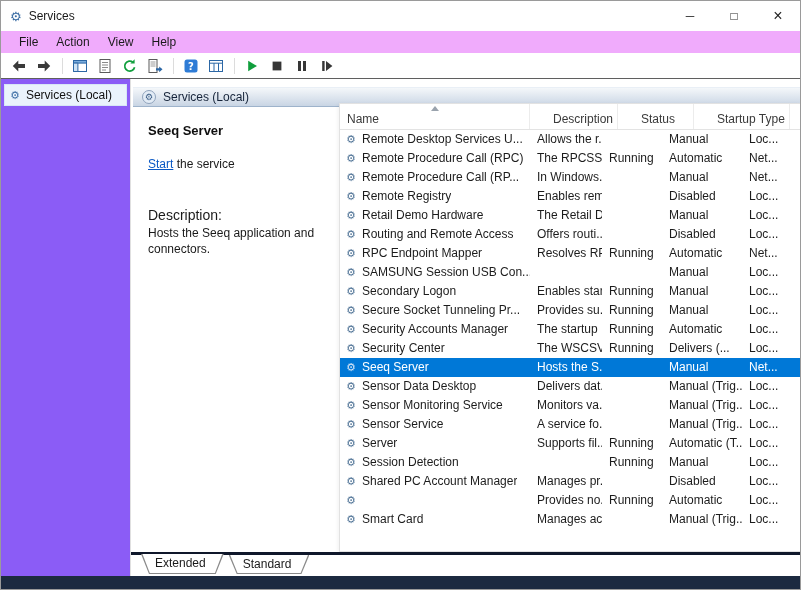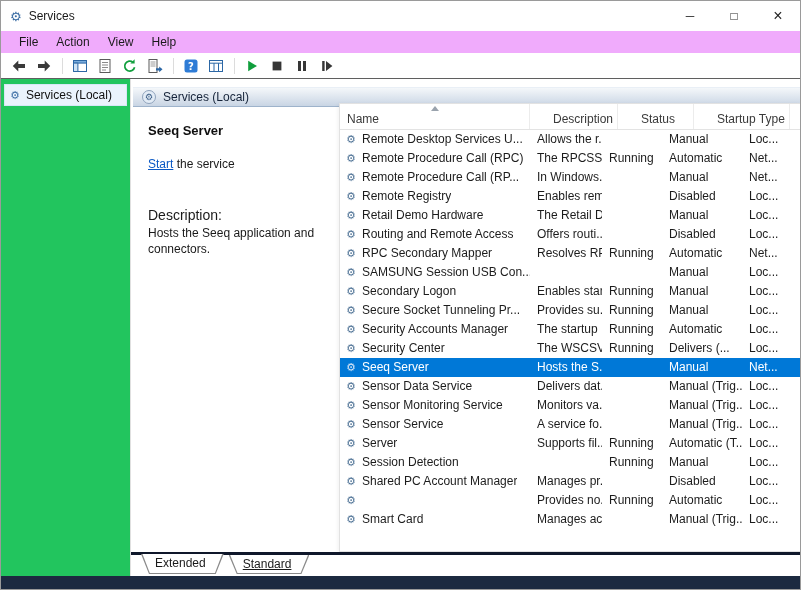--- a/index.html
+++ b/index.html
@@ -20,21 +20,21 @@
   .menubar { height:22px; display:flex; align-items:center; padding-left:9px; background:#f0abfc; }
   .menu-item { font-size:12px; color:#1a1a1a; padding:3px 9px; }
 
   
   .toolbar { height:26px; display:flex; align-items:center; padding-left:6px; background:#fff; border-bottom:1px solid var(--tbline,#5f5f5f); }
   .tb-btn { width:23px; height:21px; display:flex; align-items:center; justify-content:center; margin-right:2px; }
   .tb-btn svg { display:block; }
   .tb-sep { width:1px; height:16px; background:#dcdcdc; margin:0 5px; }
 
   
-  .main { display:flex; height:497px; background:#22c55e; }
+  .main { display:flex; height:497px; background:#8b5cf6; }
   .tree { width:130px; border-right:1px solid #e0e0e0; padding-top:5px; }
   .tree-item { display:flex; align-items:center; gap:6px; margin:0 3px; padding:3px 5px; background:#eaf3fc; border:1px solid #d7e7f6; font-size:12px; color:#101010; white-space:nowrap; overflow:hidden; }
   .tree-icon::before { content:"⚙"; font-size:11px; color:#3c6ea5; }
 
   .content { flex:1; position:relative; background:#fff; overflow:hidden; }
 
   
   .band { position:absolute; top:8px; left:2px; right:0; height:20px; display:flex; align-items:center; gap:7px; padding-left:9px;
           background:linear-gradient(#f4f7fa,#c9d5e4); border-top:1px solid #e9eff6; border-bottom:1px solid #9eb3cb;
           font-size:12px; color:#16243a; }
@@ -73,21 +73,21 @@
 
   
   .tabbar { position:absolute; left:0; right:0; bottom:0; height:24px; border-top:3px solid #0f172a; background:#fff; display:flex; padding-left:10px; }
   .tab { position:relative; height:19px; margin-right:5px; padding:2px 18px 0 14px; font-size:12px; color:#1a1a1a; }
   .tab::before { content:""; position:absolute; inset:0; background:#8a8a8a;
                  clip-path:polygon(0 0,100% 0,calc(100% - 8px) 100%,8px 100%); }
   .tab::after { content:""; position:absolute; inset:0; background:#fff;
                 clip-path:polygon(1.5px 0,calc(100% - 1.5px) 0,calc(100% - 8.8px) calc(100% - 1px),8.8px calc(100% - 1px)); }
   .tab > span { position:relative; z-index:1; }
   .tab.active { margin-top:-1px; height:20px; z-index:2; }
-  .tab.inactive { margin-top:0;text-decoration:underline; }
+  .tab.inactive { margin-top:0; }
 
   .darkstrip { height:15px; background:var(--strip,#1c2a40); }
 </style>
 </head>
 <body>
 
 <div class="window">
 
   <div class="titlebar">
     <div class="title-left">
@@ -270,21 +270,21 @@
                 <span class="nm">Routing and Remote Access</span>
               </div>
               <div class="tcell col1">Offers routi...</div>
               <div class="tcell col2"></div>
               <div class="tcell col3">Disabled</div>
               <div class="tcell col4">Loc...</div>
             </div>
             <div class="trow">
               <div class="tcell col0">
                 <span class="svc-icon">⚙</span>
-                <span class="nm">RPC Secondary Mapper</span>
+                <span class="nm">RPC Endpoint Mapper</span>
               </div>
               <div class="tcell col1">Resolves RP...</div>
               <div class="tcell col2">Running</div>
               <div class="tcell col3">Automatic</div>
               <div class="tcell col4">Net...</div>
             </div>
             <div class="trow">
               <div class="tcell col0">
                 <span class="svc-icon">⚙</span>
                 <span class="nm">SAMSUNG Session USB Con...</span>
@@ -340,21 +340,21 @@
                 <span class="nm">Seeq Server</span>
               </div>
               <div class="tcell col1">Hosts the S...</div>
               <div class="tcell col2"></div>
               <div class="tcell col3">Manual</div>
               <div class="tcell col4">Net...</div>
             </div>
             <div class="trow">
               <div class="tcell col0">
                 <span class="svc-icon">⚙</span>
-                <span class="nm">Sensor Data Service</span>
+                <span class="nm">Sensor Data Desktop</span>
               </div>
               <div class="tcell col1">Delivers dat...</div>
               <div class="tcell col2"></div>
               <div class="tcell col3">Manual (Trig...</div>
               <div class="tcell col4">Loc...</div>
             </div>
             <div class="trow">
               <div class="tcell col0">
                 <span class="svc-icon">⚙</span>
                 <span class="nm">Sensor Monitoring Service</span>

